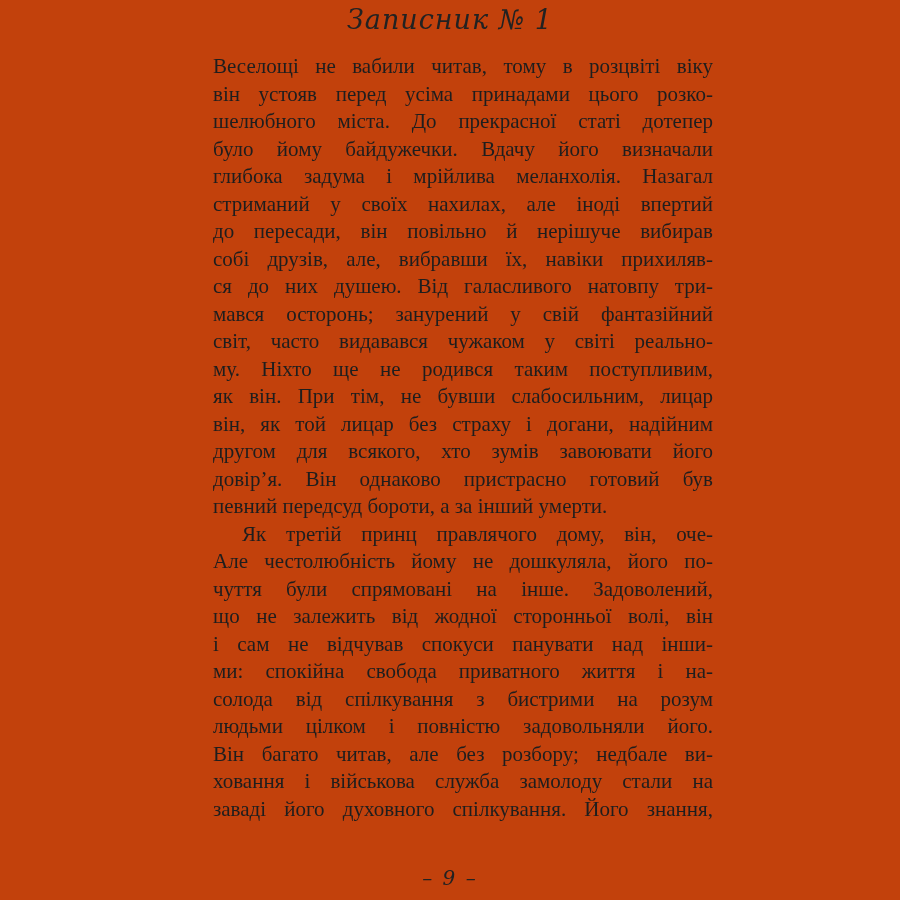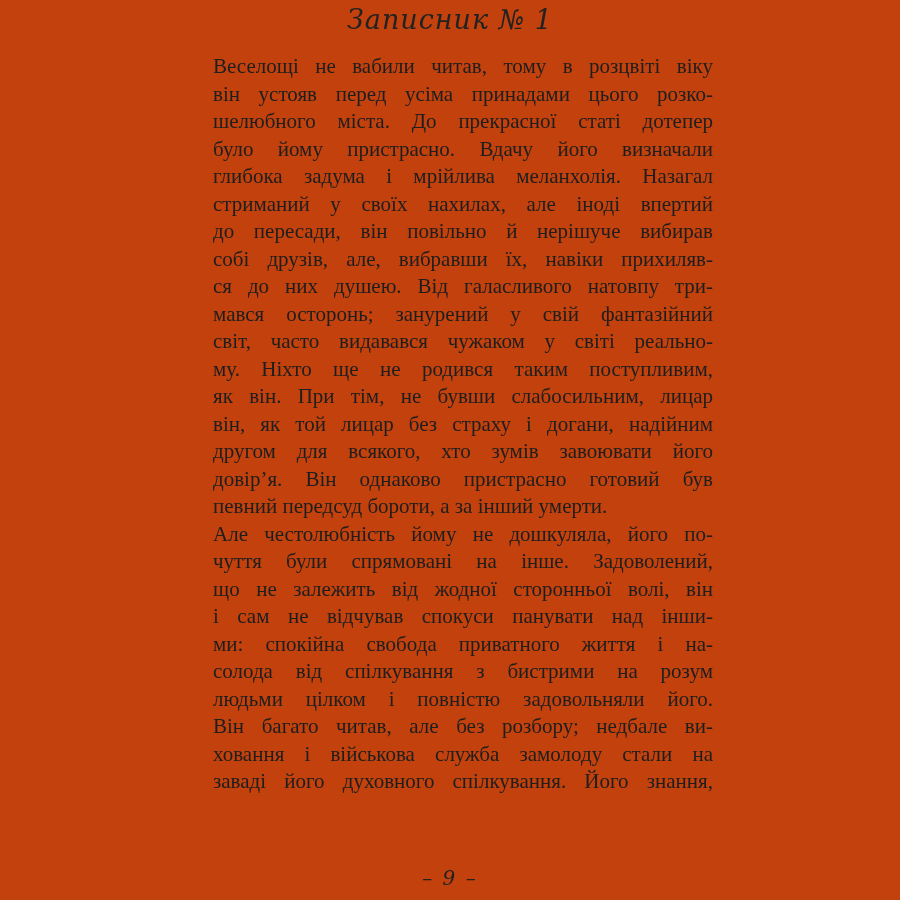--- a/index.html
+++ b/index.html
@@ -71,36 +71,37 @@
 <body>
 
 <div class="book-page">
   <div class="chapter-header">Записник № 1</div>
 
   <div class="text-block" id="text-block">
       <div class="paragraph">
         <div class="line">Веселощі не вабили читав, тому в розцвіті віку</div>
         <div class="line">він устояв перед усіма принадами цього розко-</div>
         <div class="line">шелюбного міста. До прекрасної статі дотепер</div>
-        <div class="line">було йому пристрасно. Вдачу його визначали</div>
+        <div class="line">було йому байдужечки. Вдачу його визначали</div>
         <div class="line">глибока задума і мрійлива меланхолія. Назагал</div>
         <div class="line">стриманий у своїх нахилах, але іноді впертий</div>
         <div class="line">до пересади, він повільно й нерішуче вибирав</div>
         <div class="line">собі друзів, але, вибравши їх, навіки прихиляв-</div>
         <div class="line">ся до них душею. Від галасливого натовпу три-</div>
         <div class="line">мався осторонь; занурений у свій фантазійний</div>
         <div class="line">світ, часто видавався чужаком у світі реально-</div>
         <div class="line">му. Ніхто ще не родився таким поступливим,</div>
         <div class="line">як він. При тім, не бувши слабосильним, лицар</div>
         <div class="line">він, як той лицар без страху і догани, надійним</div>
         <div class="line">другом для всякого, хто зумів завоювати його</div>
         <div class="line">довір’я. Він однаково пристрасно готовий був</div>
         <div class="line line-last">певний передсуд бороти, а за інший умерти.</div>
       </div>
       <div class="paragraph">
+        <div class="line line-first-indent">Як третій принц правлячого дому, він, оче-</div>
         <div class="line">Але честолюбність йому не дошкуляла, його по-</div>
         <div class="line">чуття були спрямовані на інше. Задоволений,</div>
         <div class="line">що не залежить від жодної сторонньої волі, він</div>
         <div class="line">і сам не відчував спокуси панувати над інши-</div>
         <div class="line">ми: спокійна свобода приватного життя і на-</div>
         <div class="line">солода від спілкування з бистрими на розум</div>
         <div class="line">людьми цілком і повністю задовольняли його.</div>
         <div class="line">Він багато читав, але без розбору; недбале ви-</div>
         <div class="line">ховання і військова служба замолоду стали на</div>
         <div class="line">заваді його духовного спілкування. Його знання,</div>

